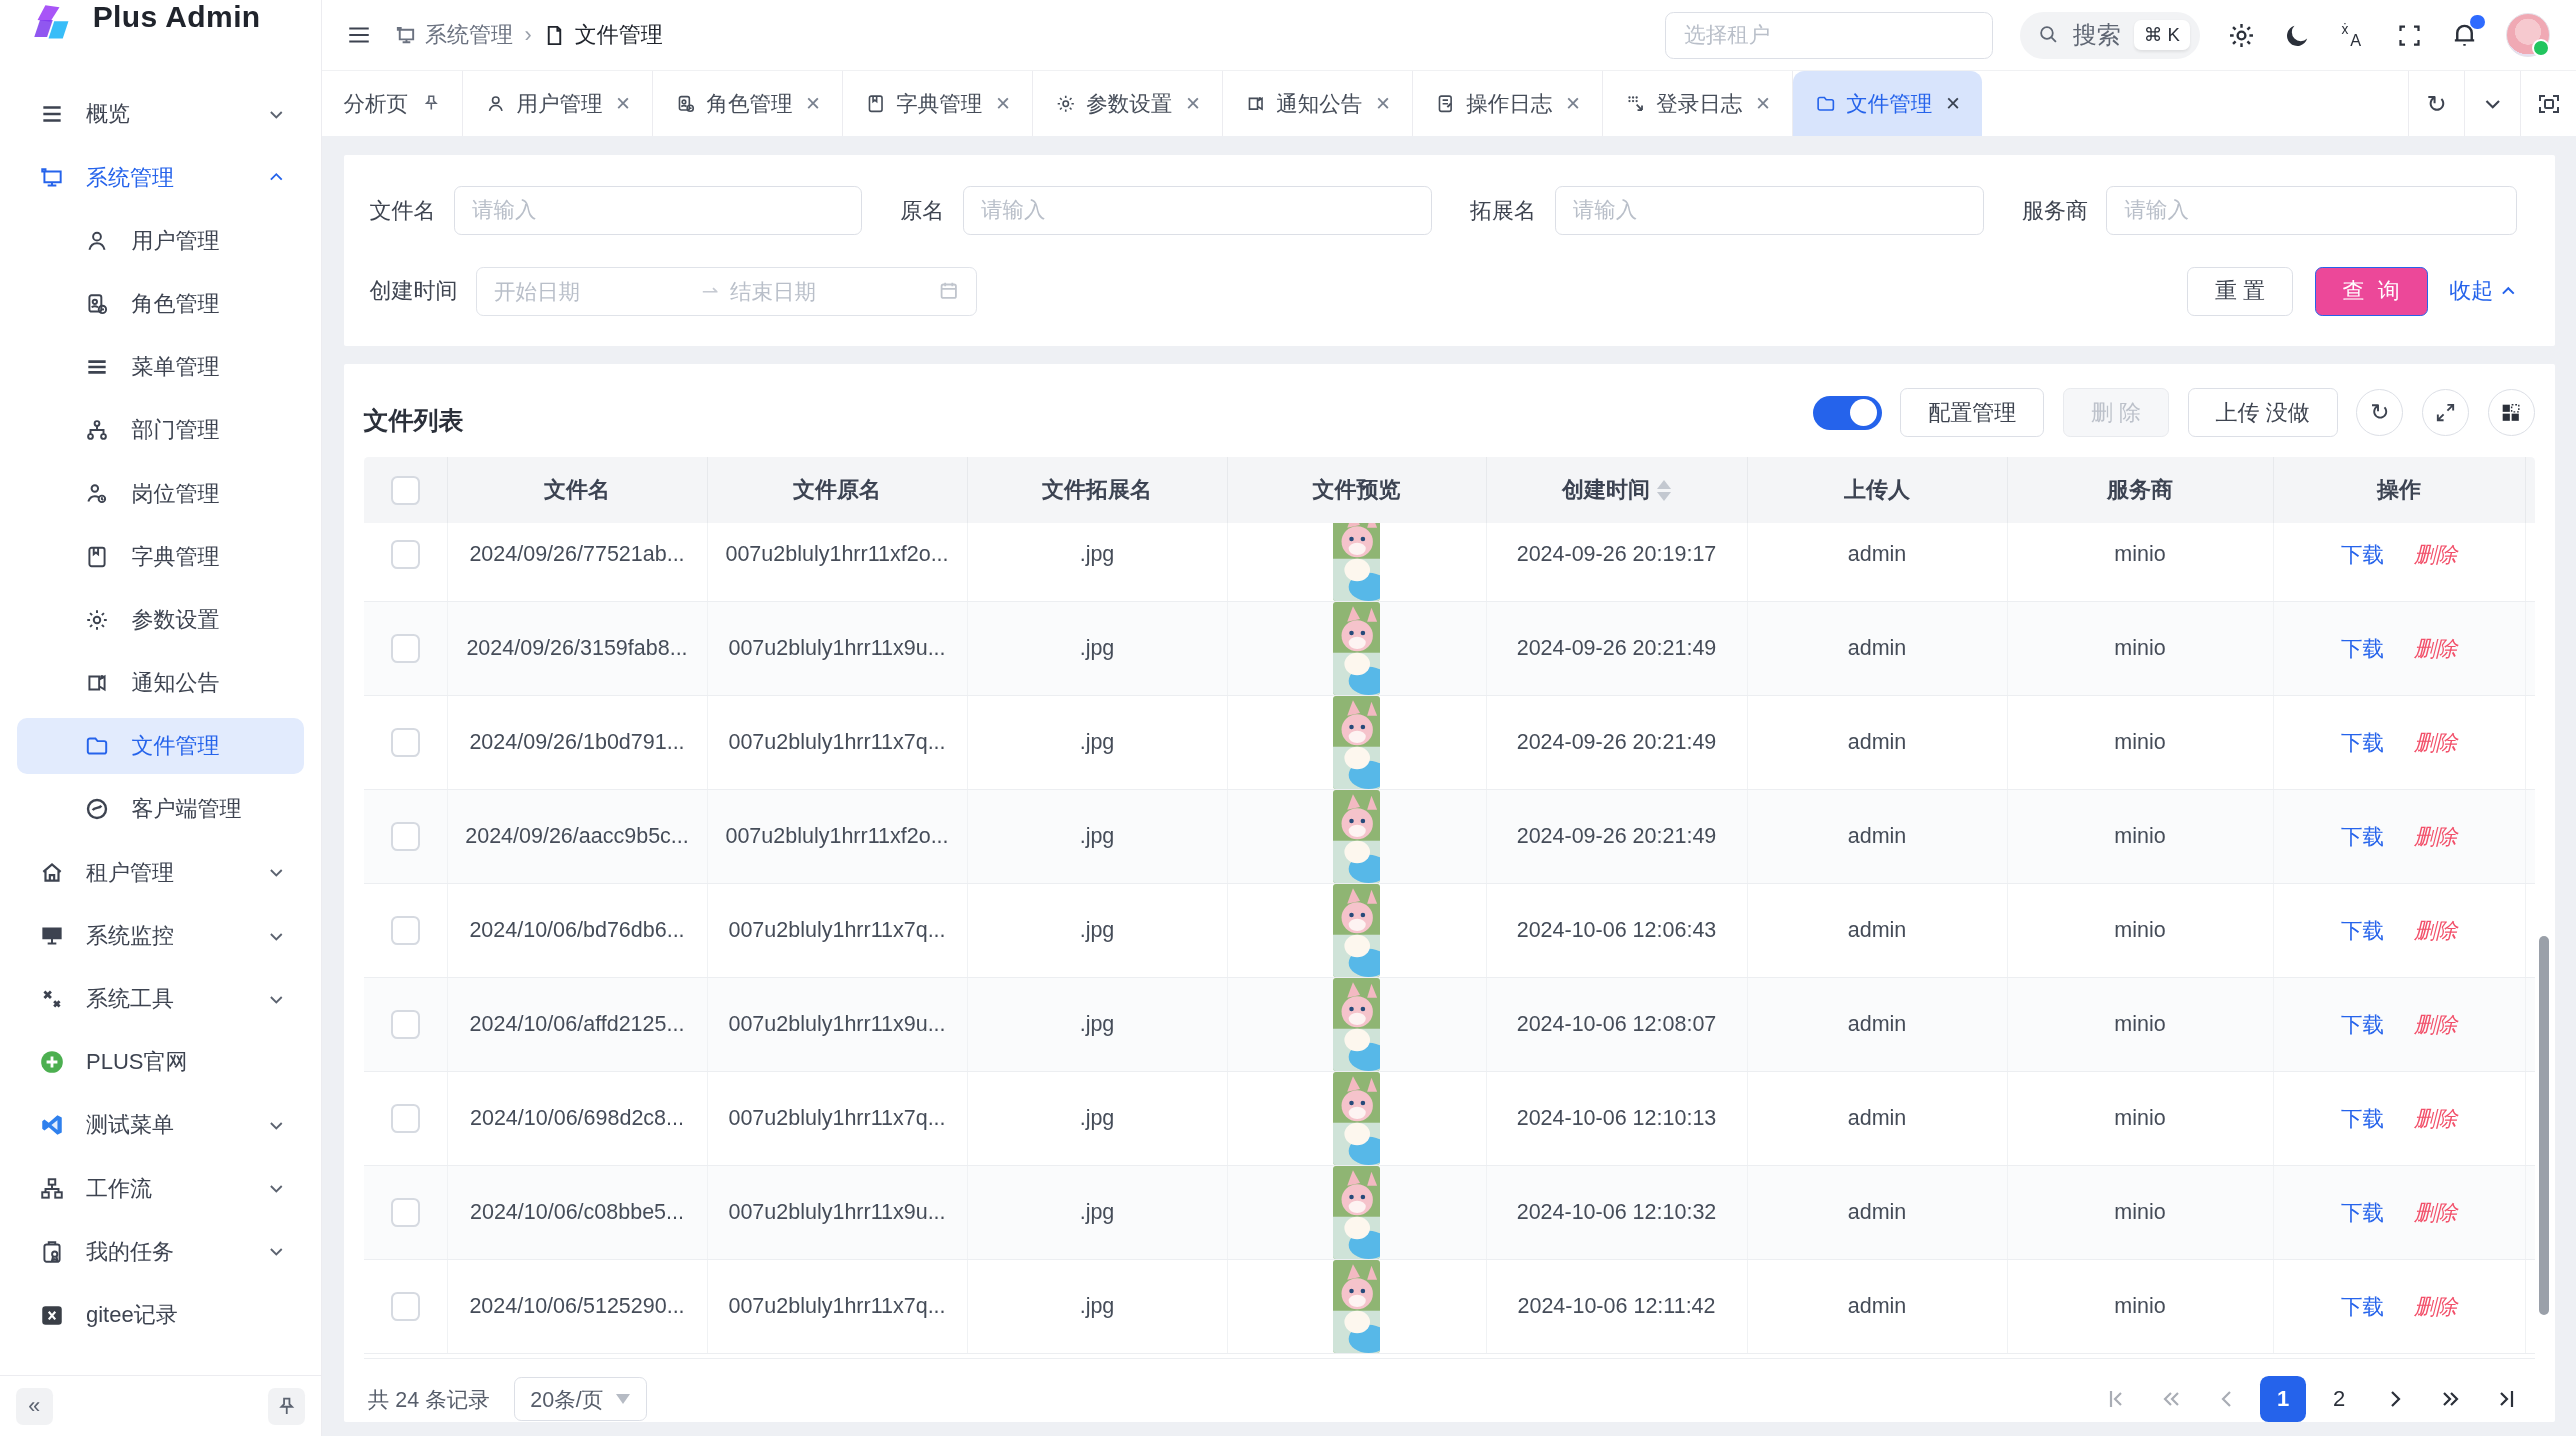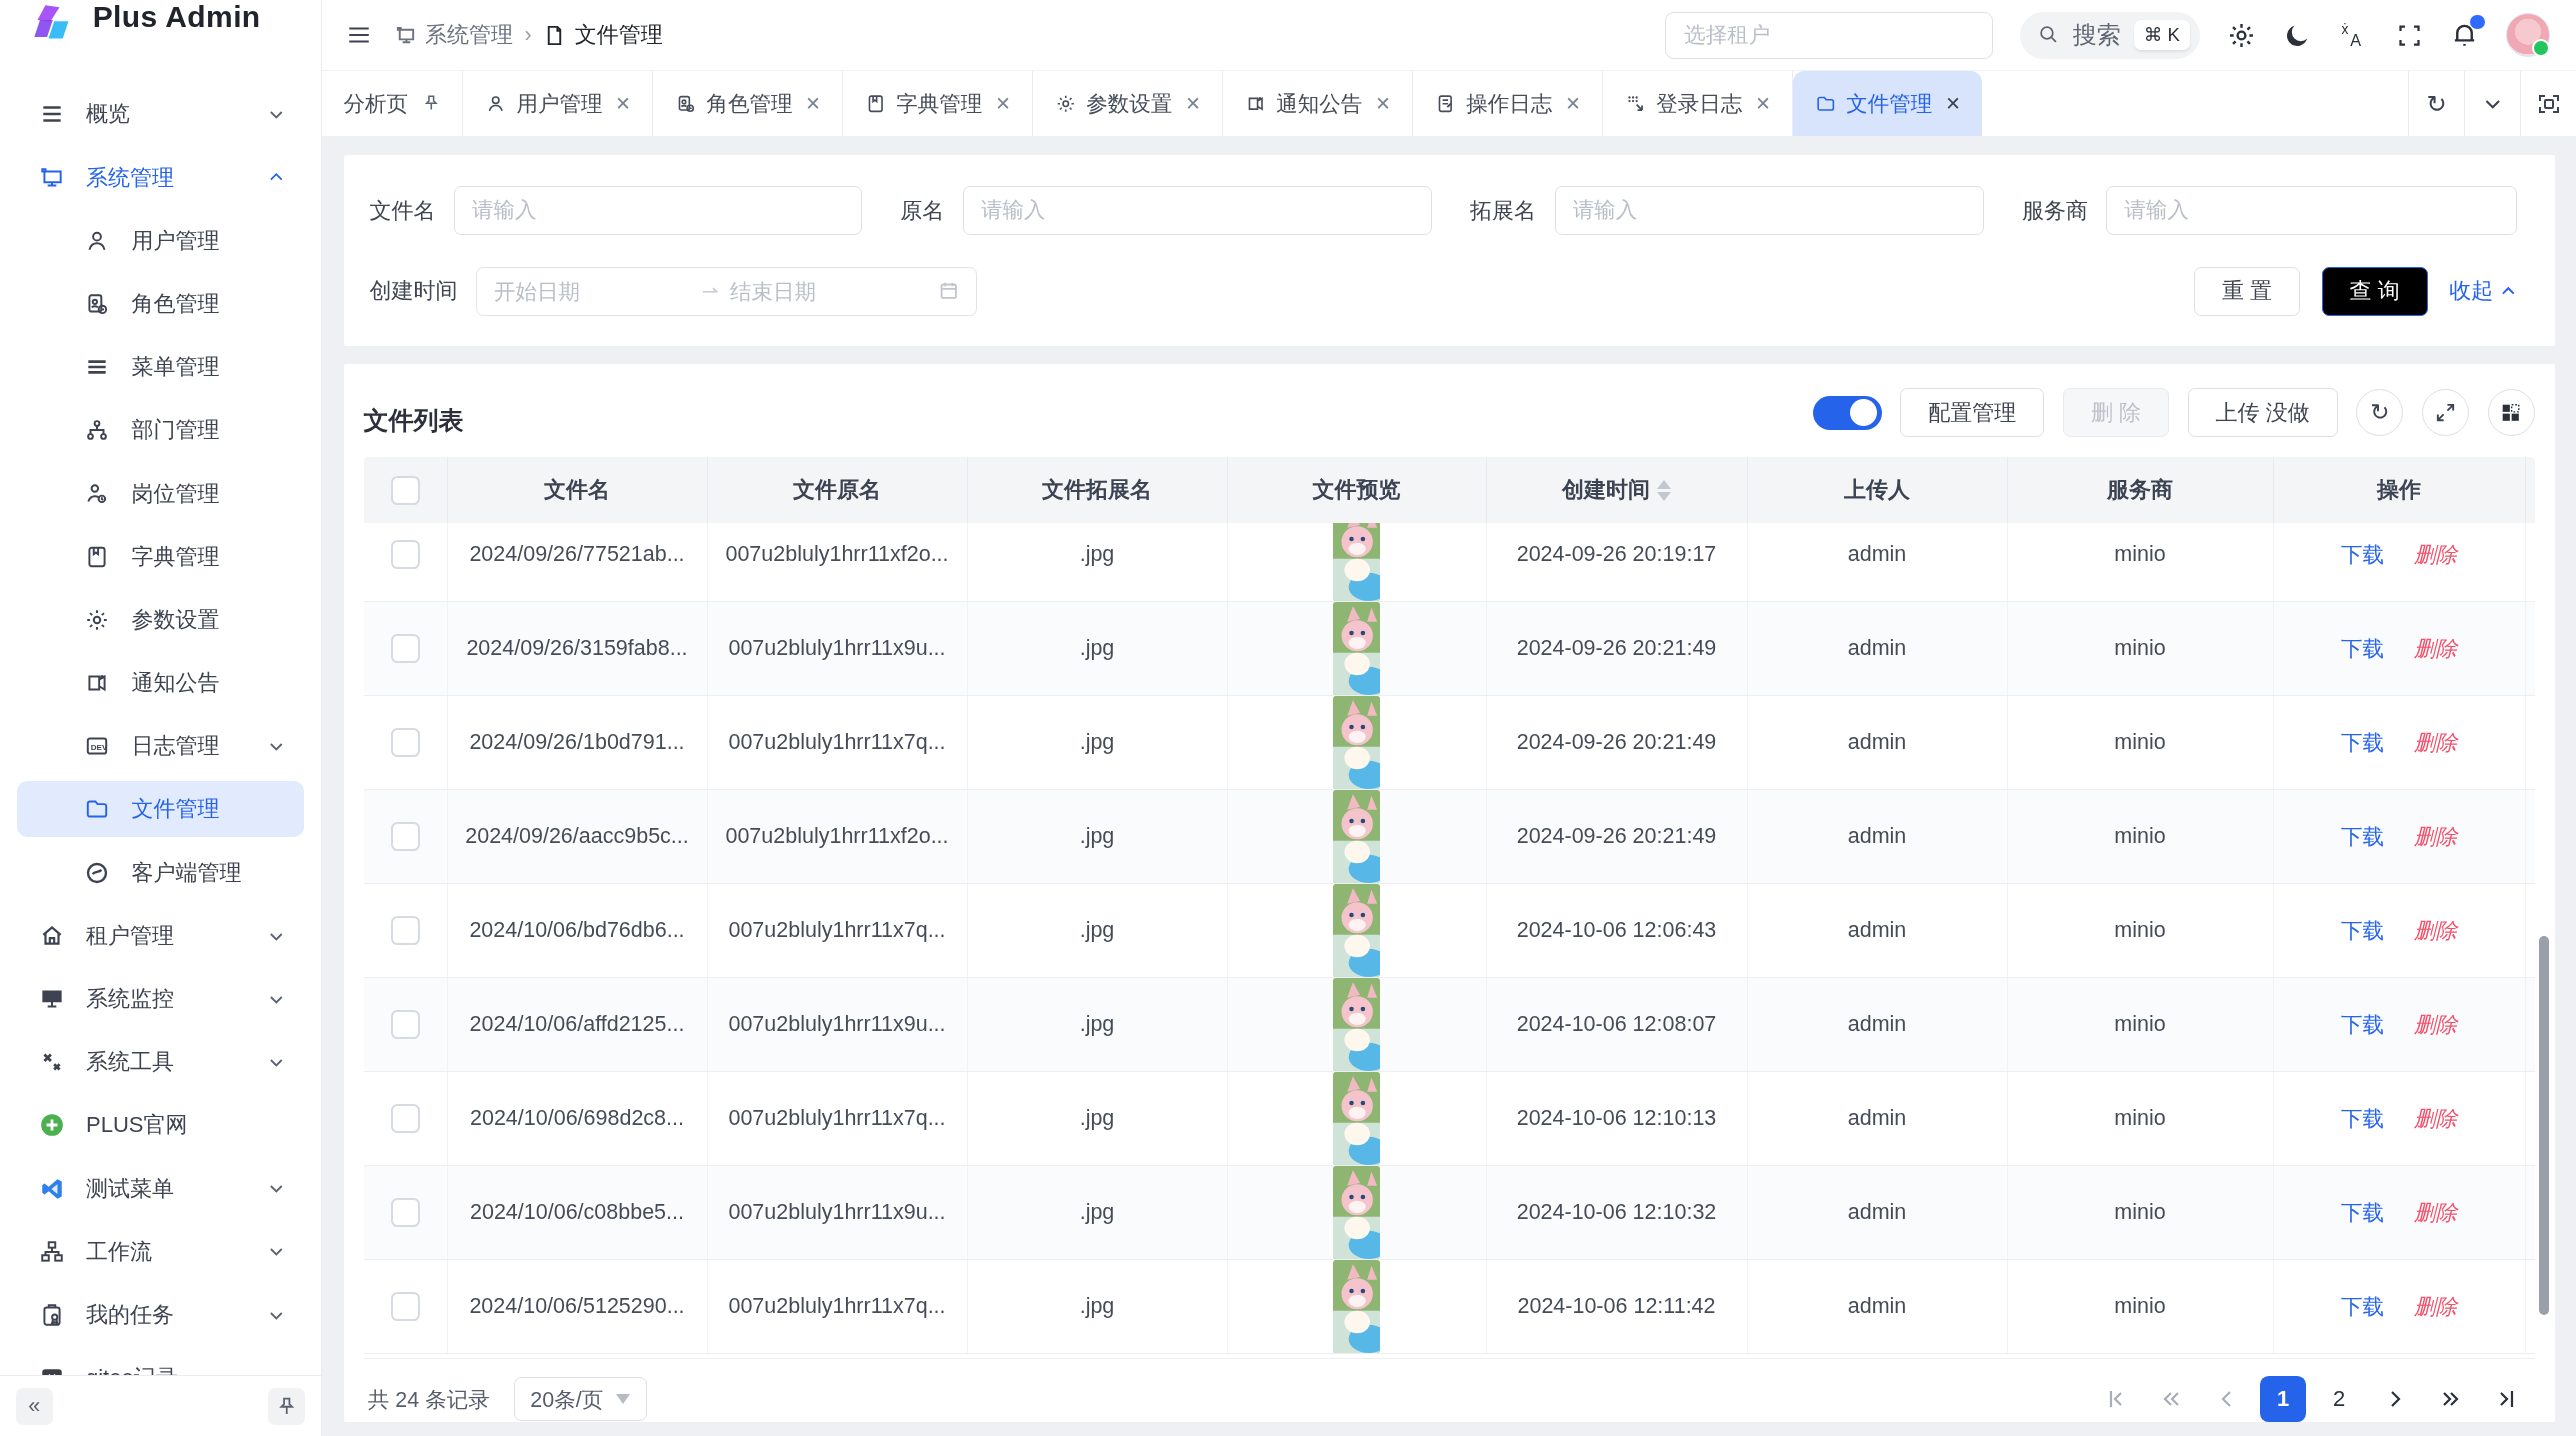--- a/index.html
+++ b/index.html
@@ -61,21 +61,21 @@
   .f-fields { display:flex; flex:1; justify-content:space-between; align-items:center; }
   .f-group { display:flex; align-items:center; gap:18.6px; }
   .f-label { color:#3e4450; font-size:22px; white-space:nowrap; }
   .f-input { height:49px; border:1.4px solid #dcdfe6; border-radius:7.2px; padding:0 17px; font-size:21.5px; font-family:inherit; color:#333; }
   .f-input::placeholder { color:#b9bfc9; }
   .date-box { width:501px; height:49px; border:1.4px solid #e0e3e9; border-radius:7.2px; display:flex; align-items:center; padding:0 17px; gap:11.4px; color:#b9bfc9; }
   .date-box .dtxt { flex:1; font-size:21.5px; }
   .date-box .arrow { color:#c6cad2; font-size:20px; flex:none; }
   .f-actions { margin-left:auto; display:flex; align-items:center; gap:21.5px; }
   .btn { height:49px; padding:0 27px; border-radius:7.2px; border:1.4px solid #dcdfe6; background:#fff; color:#3e4450; font-size:22px; font-family:inherit; cursor:pointer; }
-  .btn.primary { background:#000000; border-color:#2563eb; color:#fff; }
+  .btn.primary { background:#ec4899; border-color:#2563eb; color:#fff;font-family:Liberation Mono, monospace; }
   .btn:disabled { background:#f6f7f9; color:#bcc1ca; border-color:#e8eaee; cursor:default; }
   .link { color:#2563eb; font-size:22px; background:none; border:none; cursor:pointer; display:flex; align-items:center; gap:5.7px; font-family:inherit; }
 
   .table-card { margin-top:18.6px; height:1058px; padding:24px 20px 0 20px; display:flex; flex-direction:column; position:relative; }
   .tc-head { display:flex; align-items:flex-end; flex:none; }
   .tc-title { font-size:25px; font-weight:bold; color:#2b303a; }
   .tc-tools { margin-left:auto; display:flex; align-items:center; gap:18.6px; }
   .toggle { width:69px; height:34px; border-radius:715px; background:#2563eb; position:relative; border:none; cursor:pointer; }
   .toggle::after { content:""; position:absolute; top:3.6px; right:4.3px; width:27px; height:27px; background:#fff; border-radius:50%; }
   .circle-btn { width:47px; height:47px; border-radius:50%; border:1.4px solid #dcdfe6; background:#fff; display:flex; align-items:center; justify-content:center; color:#3d4350; cursor:pointer; font-size:23px; }
@@ -225,34 +225,20 @@
           <span class="lbl">参数设置</span>
         </div>
         <div class="s-item child">
           <span class="icn">
             <svg width="26" height="26" viewBox="0 0 24 24" fill="none" stroke="currentColor" stroke-width="1.8">
               <path d="M5 6h9v12H5z M14 9l5-3v12l-5-3"></path>
               <circle cx="16.6" cy="6.4" r="1.8" fill="currentColor" stroke="none"></circle>
             </svg>
           </span>
           <span class="lbl">通知公告</span>
-        </div>
-        <div class="s-item child">
-          <span class="icn">
-            <svg width="26" height="26" viewBox="0 0 24 24" fill="none" stroke="currentColor" stroke-width="1.8" style="font-size:30px">
-              <rect x="3.5" y="5" width="17" height="14" rx="2"></rect>
-              <text x="6.2" y="15.5" font-size="7.5" fill="currentColor" stroke="none" font-family="inherit" font-weight="bold">DEV</text>
-            </svg>
-          </span>
-          <span class="lbl">日志管理</span>
-          <span style="color: rgb(92, 99, 112);">
-            <svg class="chev" viewBox="0 0 24 24" fill="none" stroke="currentColor" stroke-width="2.4">
-              <path d="M5 9l7 7 7-7"></path>
-            </svg>
-          </span>
         </div>
         <div class="s-item child active">
           <span class="icn">
             <svg width="26" height="26" viewBox="0 0 24 24" fill="none" stroke="currentColor" stroke-width="1.8">
               <path d="M3.5 7a2 2 0 0 1 2-2h5l2 2.5h6a2 2 0 0 1 2 2V17a2 2 0 0 1-2 2h-13a2 2 0 0 1-2-2z"></path>
             </svg>
           </span>
           <span class="lbl">文件管理</span>
         </div>
         <div class="s-item child">

